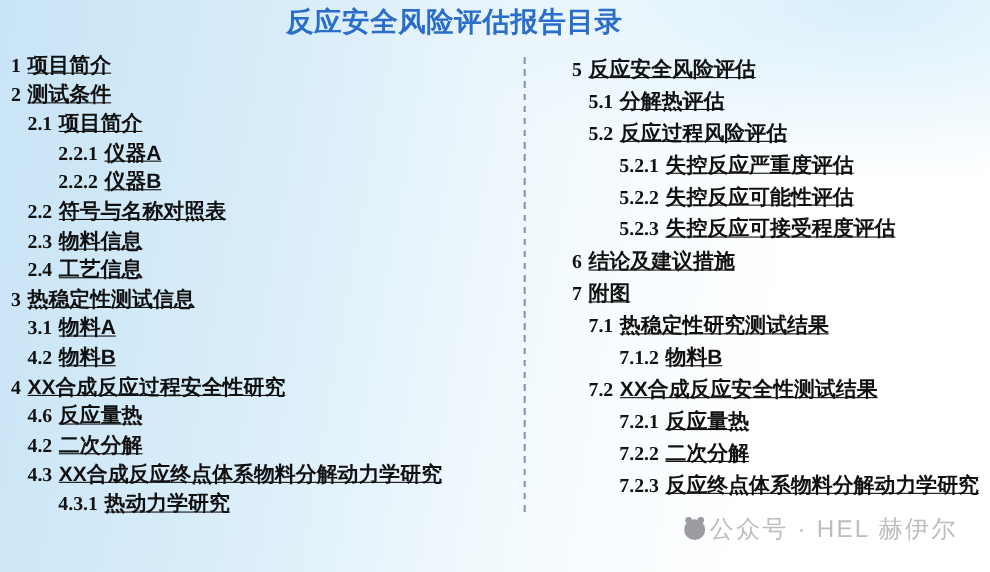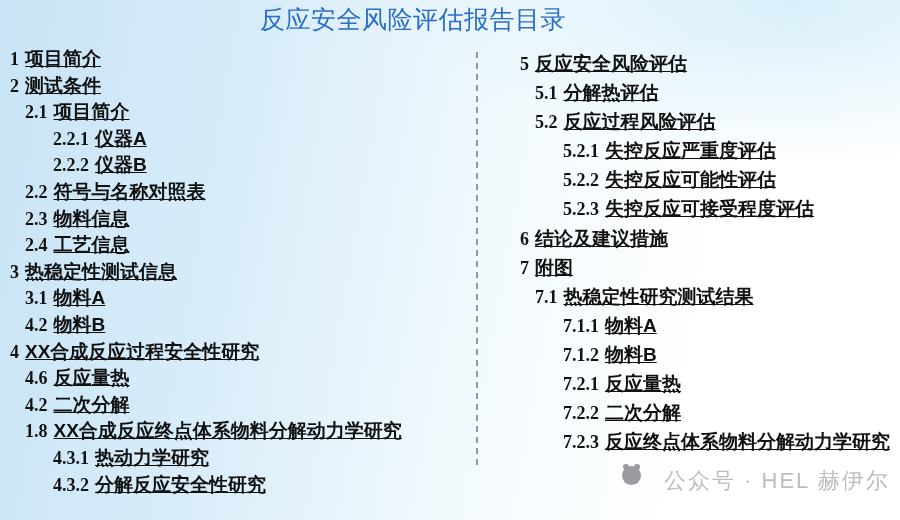--- a/index.html
+++ b/index.html
@@ -7,21 +7,21 @@
     position:relative;
     width:900px;height:520px;
     overflow:hidden;
     font-family:"Liberation Sans", sans-serif;
     background:
       radial-gradient(60% 45% at 88% 0%, rgba(214,238,250,0.95), rgba(255,255,255,0) 72%),
       linear-gradient(100deg, #c8e4f6 0%, #d9edf9 28%, #f3fafd 55%, #ffffff 78%, #ffffff 100%);
   }
   .title{
     position:absolute; left:260px; top:3px;
-    font-size:25px; font-weight:400; letter-spacing:0.5px;
+    font-size:25px; font-weight:700; letter-spacing:0.5px;
     color:var(--title,#2a6ec9);
     white-space:nowrap;
   }
   .col{ position:absolute; z-index:2; color:var(--text,#111111); }
   .col-left{ left:10px; top:46px; }
   .col-right{ left:520px; top:51px; }
   .toc-item{ white-space:nowrap; }
   .col-left  .toc-item{ height:26.6px; line-height:26.6px; }
   .col-right .toc-item{ height:29.1px; line-height:25px; }
   .toc-item.lvl2{ padding-left:15px; }
@@ -37,21 +37,21 @@
   }
   .divider{
     position:absolute; left:476px; top:52px;
     width:2px; height:418px; z-index:1;
     background:repeating-linear-gradient(180deg,
       var(--divider,#8d97b1) 0px, var(--divider,#8d97b1) 6px,
       transparent 6px, transparent 11px);
   }
   .watermark{
     position:absolute; left:622px; top:466px;
-    display:flex; align-items:flex-start; gap:23px;
+    display:flex; align-items:center; gap:4px;
     z-index:0;
   }
   .wm-icon{
     position:relative;
     width:19px; height:19px; border-radius:50%;
     background:#83838b; opacity:0.8;
     flex:0 0 auto;
   }
   .wm-icon::before,.wm-icon::after{
     content:""; position:absolute; top:-2px;
@@ -87,33 +87,32 @@
       <div class="toc-item lvl3"><span class="num">2.2.2</span><span class="lbl">仪器B</span></div>
       <div class="toc-item lvl2"><span class="num">2.2</span><span class="lbl">符号与名称对照表</span></div>
       <div class="toc-item lvl2"><span class="num">2.3</span><span class="lbl">物料信息</span></div>
       <div class="toc-item lvl2"><span class="num">2.4</span><span class="lbl">工艺信息</span></div>
       <div class="toc-item lvl1"><span class="num">3</span><span class="lbl">热稳定性测试信息</span></div>
       <div class="toc-item lvl2"><span class="num">3.1</span><span class="lbl">物料A</span></div>
       <div class="toc-item lvl2"><span class="num">4.2</span><span class="lbl">物料B</span></div>
       <div class="toc-item lvl1"><span class="num">4</span><span class="lbl">XX合成反应过程安全性研究</span></div>
       <div class="toc-item lvl2"><span class="num">4.6</span><span class="lbl">反应量热</span></div>
       <div class="toc-item lvl2"><span class="num">4.2</span><span class="lbl">二次分解</span></div>
-      <div class="toc-item lvl2"><span class="num">1.8</span><span class="lbl">XX合成反应终点体系物料分解动力学研究</span></div>
+      <div class="toc-item lvl2"><span class="num">4.3</span><span class="lbl">XX合成反应终点体系物料分解动力学研究</span></div>
       <div class="toc-item lvl3"><span class="num">4.3.1</span><span class="lbl">热动力学研究</span></div>
-      <div class="toc-item lvl3"><span class="num">4.3.2</span><span class="lbl">分解反应安全性研究</span></div>
     </div>
   <div class="col col-right" id="col-right">
       <div class="toc-item lvl1"><span class="num">5</span><span class="lbl">反应安全风险评估</span></div>
       <div class="toc-item lvl2"><span class="num">5.1</span><span class="lbl">分解热评估</span></div>
       <div class="toc-item lvl2"><span class="num">5.2</span><span class="lbl">反应过程风险评估</span></div>
       <div class="toc-item lvl3"><span class="num">5.2.1</span><span class="lbl">失控反应严重度评估</span></div>
       <div class="toc-item lvl3"><span class="num">5.2.2</span><span class="lbl">失控反应可能性评估</span></div>
       <div class="toc-item lvl3"><span class="num">5.2.3</span><span class="lbl">失控反应可接受程度评估</span></div>
       <div class="toc-item lvl1"><span class="num">6</span><span class="lbl">结论及建议措施</span></div>
       <div class="toc-item lvl1"><span class="num">7</span><span class="lbl">附图</span></div>
       <div class="toc-item lvl2"><span class="num">7.1</span><span class="lbl">热稳定性研究测试结果</span></div>
-      <div class="toc-item lvl3"><span class="num">7.1.1</span><span class="lbl">物料A</span></div>
       <div class="toc-item lvl3"><span class="num">7.1.2</span><span class="lbl">物料B</span></div>
+      <div class="toc-item lvl2"><span class="num">7.2</span><span class="lbl">XX合成反应安全性测试结果</span></div>
       <div class="toc-item lvl3"><span class="num">7.2.1</span><span class="lbl">反应量热</span></div>
       <div class="toc-item lvl3"><span class="num">7.2.2</span><span class="lbl">二次分解</span></div>
       <div class="toc-item lvl3"><span class="num">7.2.3</span><span class="lbl">反应终点体系物料分解动力学研究</span></div>
     </div>
 </div>
 
 </body></html>

